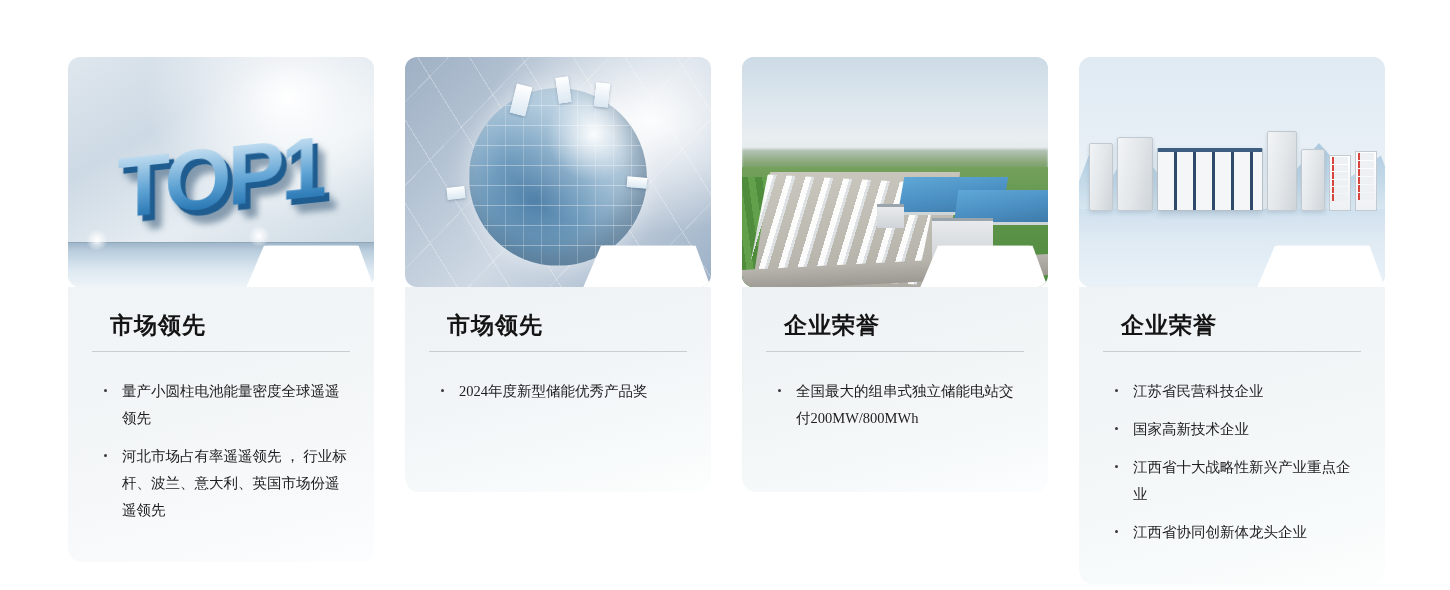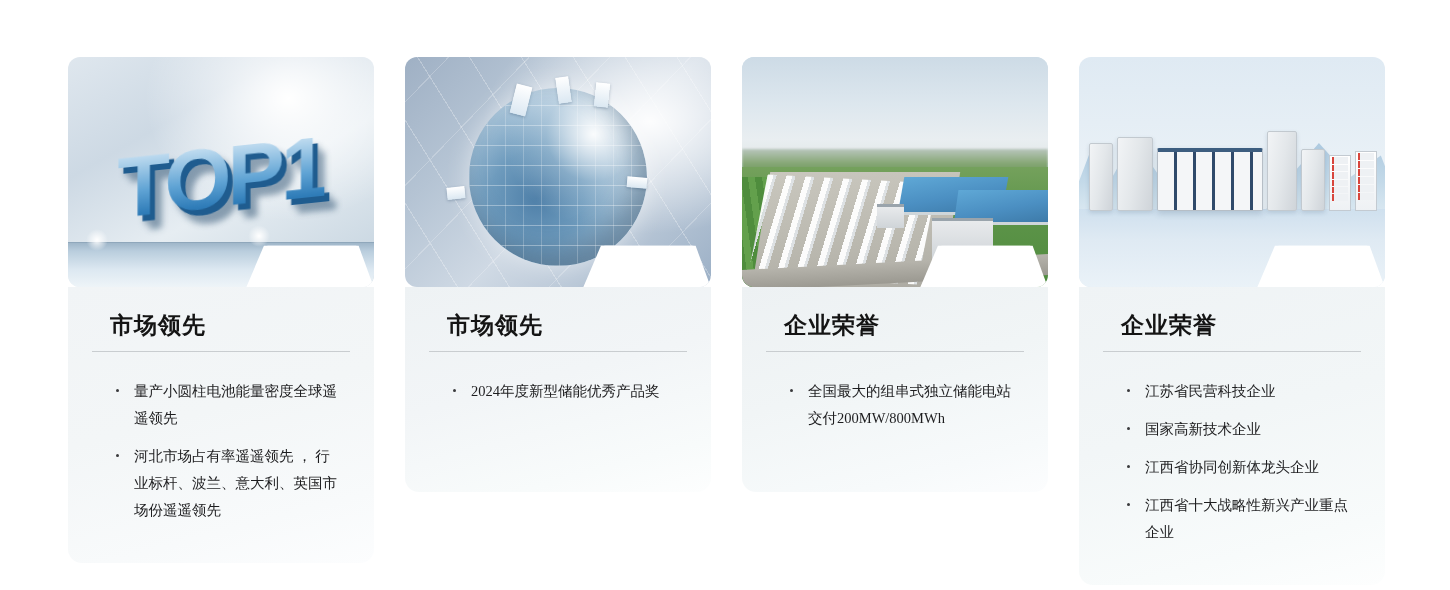--- a/index.html
+++ b/index.html
@@ -82,21 +82,21 @@
     margin: 0 0 13px 20px;
   }
   .title-rule {
     height: 1px;
     background: #c9cdd0;
     margin: 0 2px 26px 2px;
   }
 
   .bullets {
     list-style: none;
-    margin: 12px;
+    margin: 0;
     padding: 0 2px 0 8px;
   }
   .bullets li {
     position: relative;
     padding-left: 24px;
     margin-bottom: 11px;
     font-size: 14.5px;
     line-height: 1.85;
     color: #1d1d1f;
     font-family: "Liberation Serif", "DejaVu Serif", serif;
@@ -382,19 +382,19 @@
         </div>
       </div>
       <div class="media-notch"></div>
     </div>
     <div class="card-body">
       <div class="card-title">企业荣誉</div>
       <div class="title-rule"></div>
       <ul class="bullets">
         <li>江苏省民营科技企业</li>
         <li>国家高新技术企业</li>
+        <li>江西省十大战略性新兴产业重点企业</li>
         <li>江西省协同创新体龙头企业</li>
-        <li>江西省十大战略性新兴产业重点企业</li>
       </ul>
     </div>
   </div>
 
 </div>
 
 </body></html>

